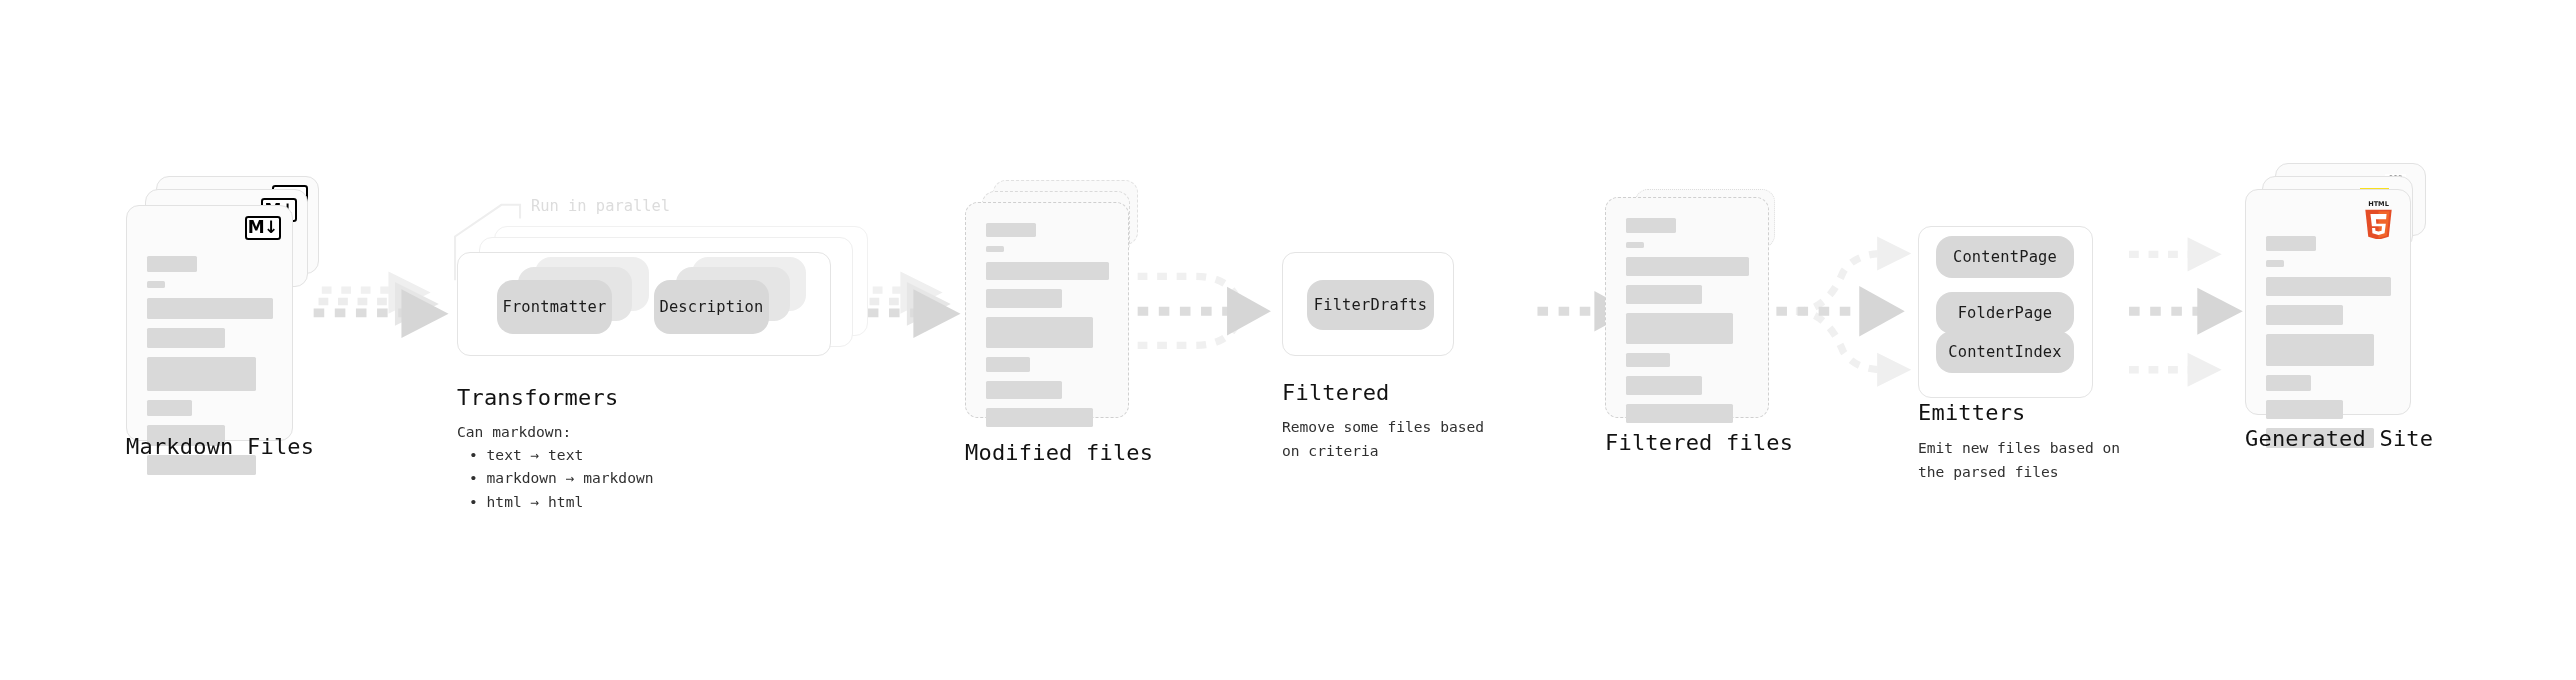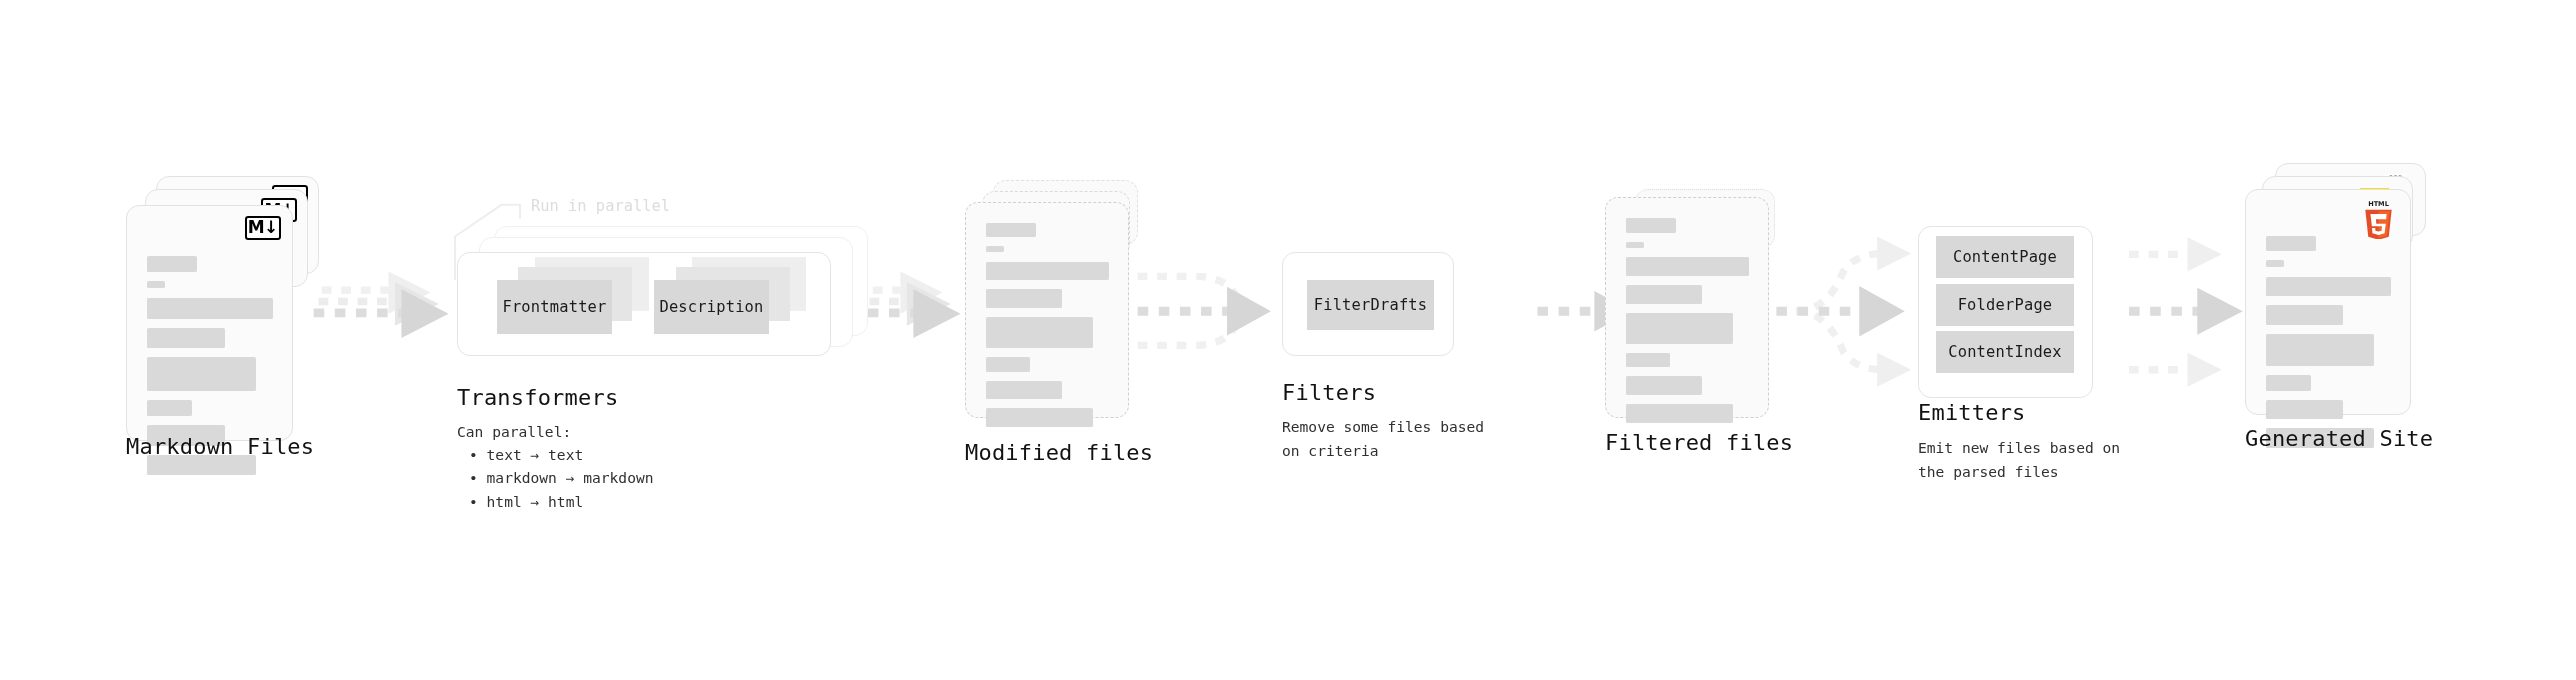--- a/index.html
+++ b/index.html
@@ -101,21 +101,21 @@
   .group-box {
     position: absolute;
     border: 1.6px solid #e4e4e4;
     border-radius: 13px;
     background: #ffffff;
     box-sizing: border-box;
   }
   .chip {
     position: absolute;
     background: #d8d8d8;
-    border-radius: 0;
+    border-radius: 16px;
     display: flex;
     align-items: center;
     justify-content: center;
     color: #1b1b1b;
     font-size: 15.4px;
     letter-spacing: 0.2px;
     box-sizing: border-box;
     white-space: nowrap;
   }
 
@@ -263,21 +263,21 @@
 
   <div class="chip" style="left:535px; top:257px; width:114px; height:54px; background:#eeeeee;"></div>
   <div class="chip" style="left:518px; top:267px; width:114px; height:54px; background:#e5e5e5;"></div>
   <div class="chip" style="left:497px; top:280px; width:115px; height:54px;">Frontmatter</div>
 
   <div class="chip" style="left:692px; top:257px; width:114px; height:54px; background:#eeeeee;"></div>
   <div class="chip" style="left:676px; top:267px; width:114px; height:54px; background:#e5e5e5;"></div>
   <div class="chip" style="left:654px; top:280px; width:115px; height:54px;">Description</div>
 
   <div class="caption-title" style="left:457px; top:385px;">Transformers</div>
-  <div class="caption-sub" style="left:457px; top:420px;">Can parallel:</div>
+  <div class="caption-sub" style="left:457px; top:420px;">Can markdown:</div>
   <div class="caption-sub" style="left:469px; top:443px;"><span>•&nbsp;</span><span>text  →  text</span></div>
   <div class="caption-sub" style="left:469px; top:466px;"><span>•&nbsp;</span><span>markdown  →  markdown</span></div>
   <div class="caption-sub" style="left:469px; top:490px;"><span>•&nbsp;</span><span>html  →  html</span></div>
 
   <div class="doc-stack">
     <div class="doc-card dashed" style="left:993px; top:180px; width:145px; height:65px; border-color:#e0e0e0;"></div>
     <div class="doc-card dashed" style="left:982px; top:191px; width:148px; height:65px; border-color:#dadada;"></div>
     <div class="doc-card dashed" style="left:965px; top:202px; width:164px; height:216px;">
       <div class="doc-body" style="top:19.5px;">
         <div class="line" style="width:50px; height:14.6px;"></div>
@@ -288,21 +288,21 @@
         <div class="line" style="width:36%;  height:14.6px;"></div>
         <div class="line" style="width:62%;  height:18.7px;"></div>
         <div class="line" style="width:87%;  height:18.7px;"></div>
       </div>
     </div>
   </div>
   <div class="caption-title" style="left:965px; top:428px;margin-top:12px;">Modified files</div>
 
   <div class="group-box" style="left:1282px; top:252px; width:172px; height:104px;"></div>
   <div class="chip" style="left:1307px; top:280px; width:127px; height:50px;">FilterDrafts</div>
-  <div class="caption-title" style="left:1282px; top:380px;">Filters</div>
+  <div class="caption-title" style="left:1282px; top:380px;">Filtered</div>
   <div class="caption-sub" style="left:1282px; top:415px;">Remove some files based
 on criteria</div>
 
   <div class="doc-stack">
     <div class="doc-card dotted" style="left:1635px; top:189px; width:140px; height:59px; border-color:#dddddd;"></div>
     <div class="doc-card dashed" style="left:1605px; top:197px; width:164px; height:221px;">
       <div class="doc-body" style="top:20.3px;">
         <div class="line" style="width:50px; height:14.6px;"></div>
         <div class="line" style="width:18px; height:5.7px; margin-bottom:9.8px;"></div>
         <div class="line" style="width:100%; height:18.7px;"></div>
@@ -311,21 +311,21 @@
         <div class="line" style="width:36%;  height:14.6px;"></div>
         <div class="line" style="width:62%;  height:18.7px;"></div>
         <div class="line" style="width:87%;  height:18.7px;"></div>
       </div>
     </div>
   </div>
   <div class="caption-title" style="left:1605px; top:430px;">Filtered files</div>
 
   <div class="group-box" style="left:1918px; top:226px; width:175px; height:172px;"></div>
   <div class="chip" style="left:1936px; top:236px; width:138px; height:42px;">ContentPage</div>
-  <div class="chip" style="left:1936px; top:284px; width:138px; height:42px;">FolderPage</div>
+  <div class="chip" style="left:1936px; top:292px; width:138px; height:42px;">FolderPage</div>
   <div class="chip" style="left:1936px; top:331px; width:138px; height:42px;">ContentIndex</div>
   <div class="caption-title" style="left:1918px; top:400px;">Emitters</div>
   <div class="caption-sub" style="left:1918px; top:436px;">Emit new files based on
 the parsed files</div>
 
   <div class="doc-stack">
     <div class="doc-card" style="left:2275px; top:163px; width:151px; height:73px;">
       <div class="badge-css" style="right:19.5px; top:9.8px;">CSS</div>
     </div>
     <div class="doc-card" style="left:2262px; top:176px; width:151px; height:73px;">

